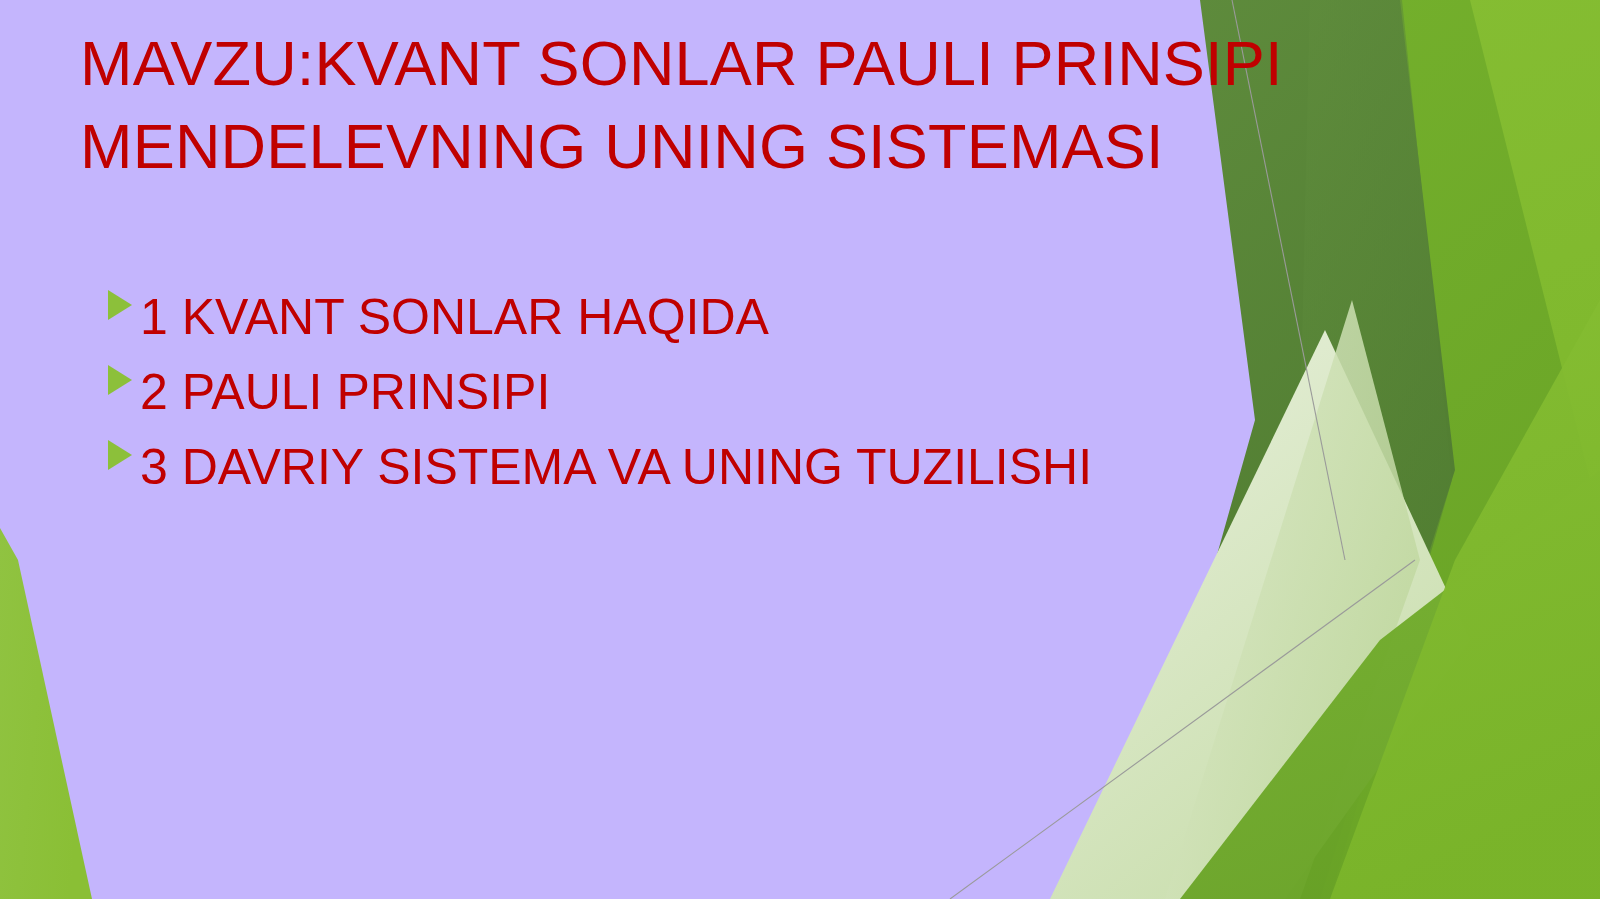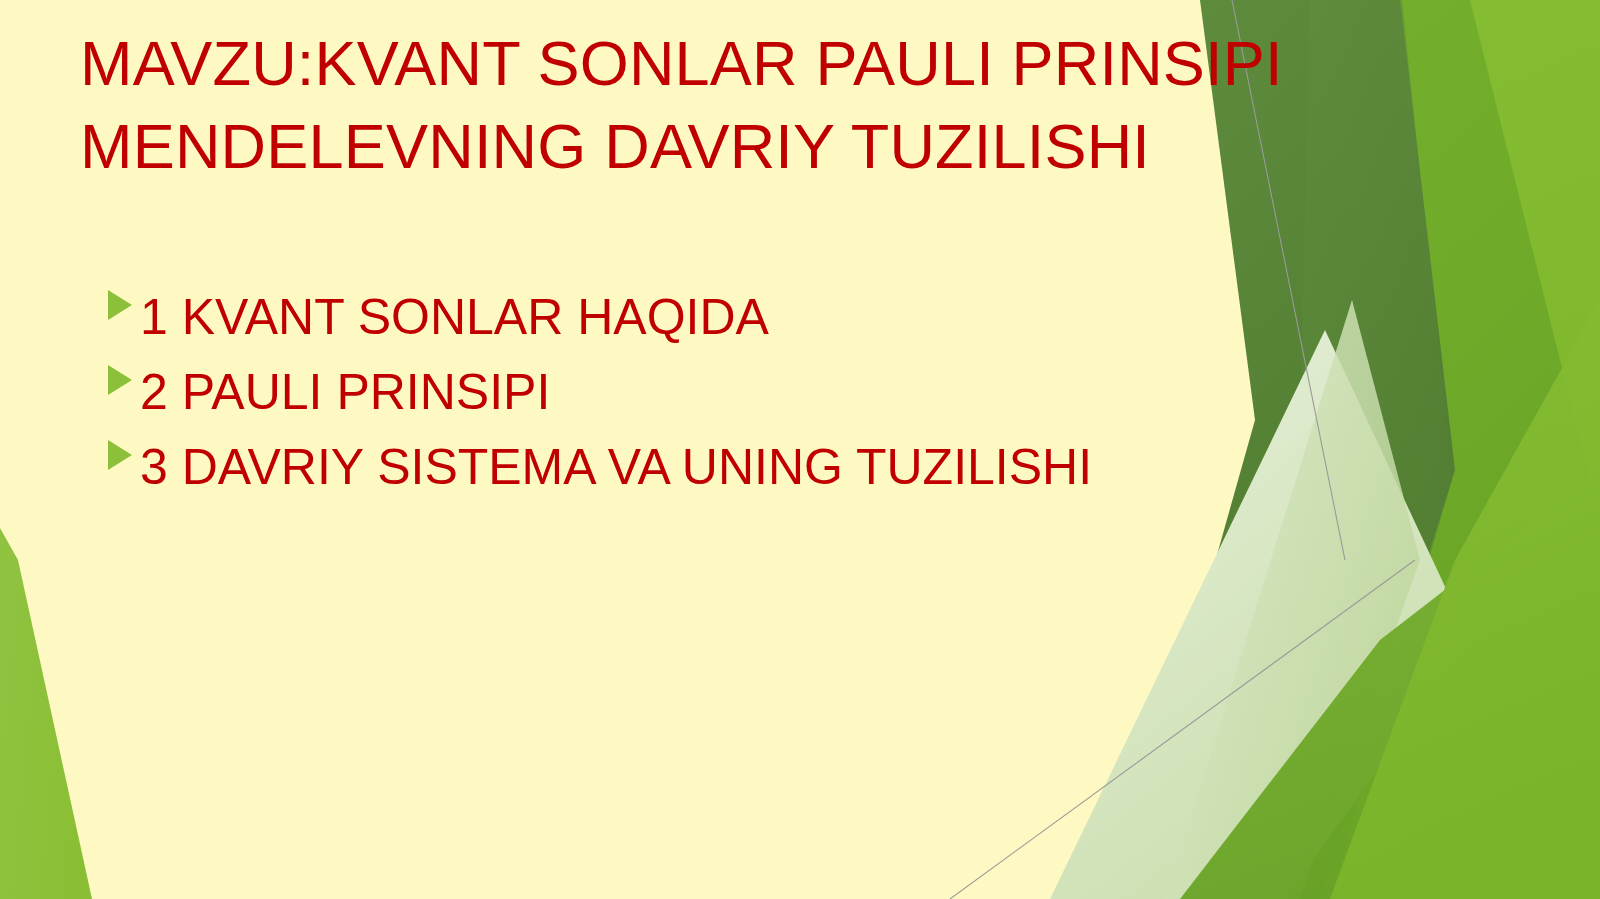--- a/index.html
+++ b/index.html
@@ -8,21 +8,21 @@
     padding: 0;
     background: #ffffff;
   }
   body {
     font-family: "Liberation Sans", sans-serif;
   }
   #slide {
     position: relative;
     width: 1600px;
     height: 899px;
-    background: #fef9c3;
+    background: #c4b5fd;
     overflow: hidden;
   }
   #decor {
     position: absolute;
     inset: 0;
     width: 1600px;
     height: 899px;
     pointer-events: none;
   }
   #content {
@@ -162,21 +162,21 @@
     <polygon points="0,528 0,899 92,899 18,560" fill="url(#gLeft)"></polygon>
 
     <line x1="1232" y1="0" x2="1345" y2="560" stroke="#9A9A9A" stroke-width="1.1" fill="none"></line>
     <line x1="1415" y1="560" x2="950" y2="899" stroke="#9A9A9A" stroke-width="1.1" fill="none"></line>
   </svg>
 
   <div id="content">
 
     <div class="title-block">
       <div class="title-line">MAVZU:KVANT SONLAR PAULI PRINSIPI</div>
-      <div class="title-line">MENDELEVNING DAVRIY TUZILISHI</div>
+      <div class="title-line">MENDELEVNING UNING SISTEMASI</div>
     </div>
 
     <div class="body-block">
 
 
       <div class="bullet-row">
         <span class="tri small"></span>
         <span class="bullet-text">1 KVANT SONLAR HAQIDA</span>
       </div>
 

